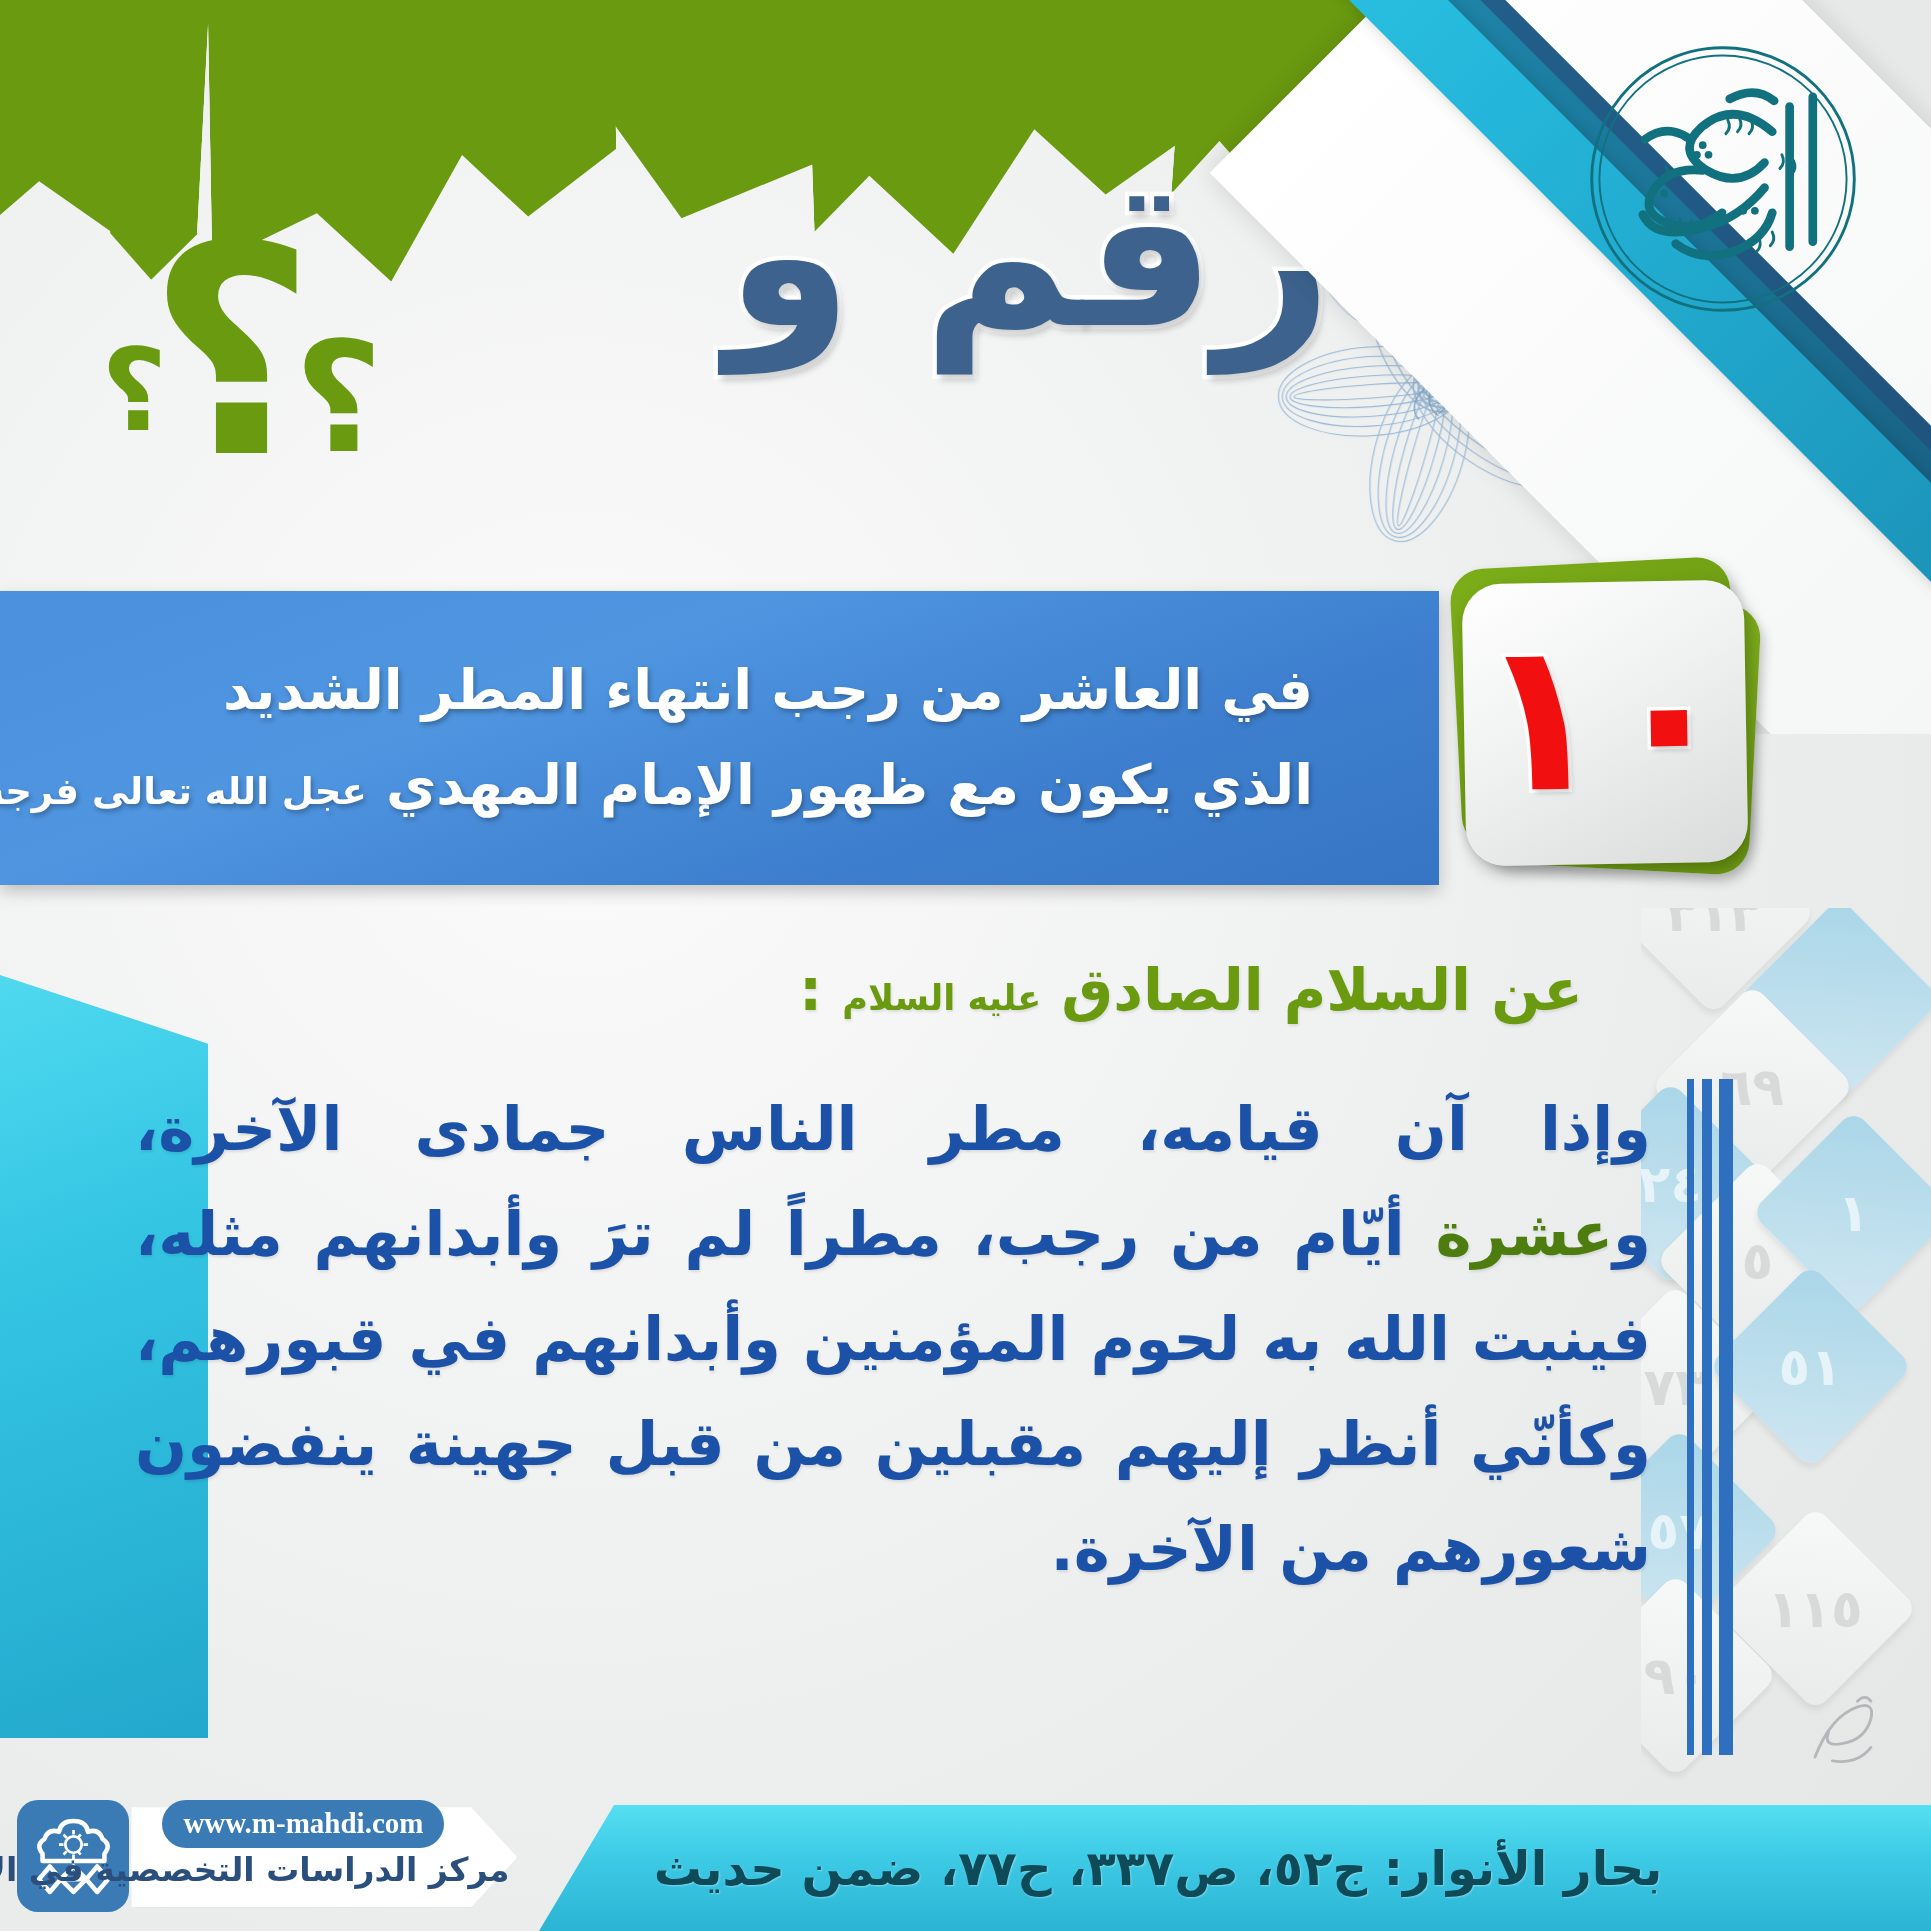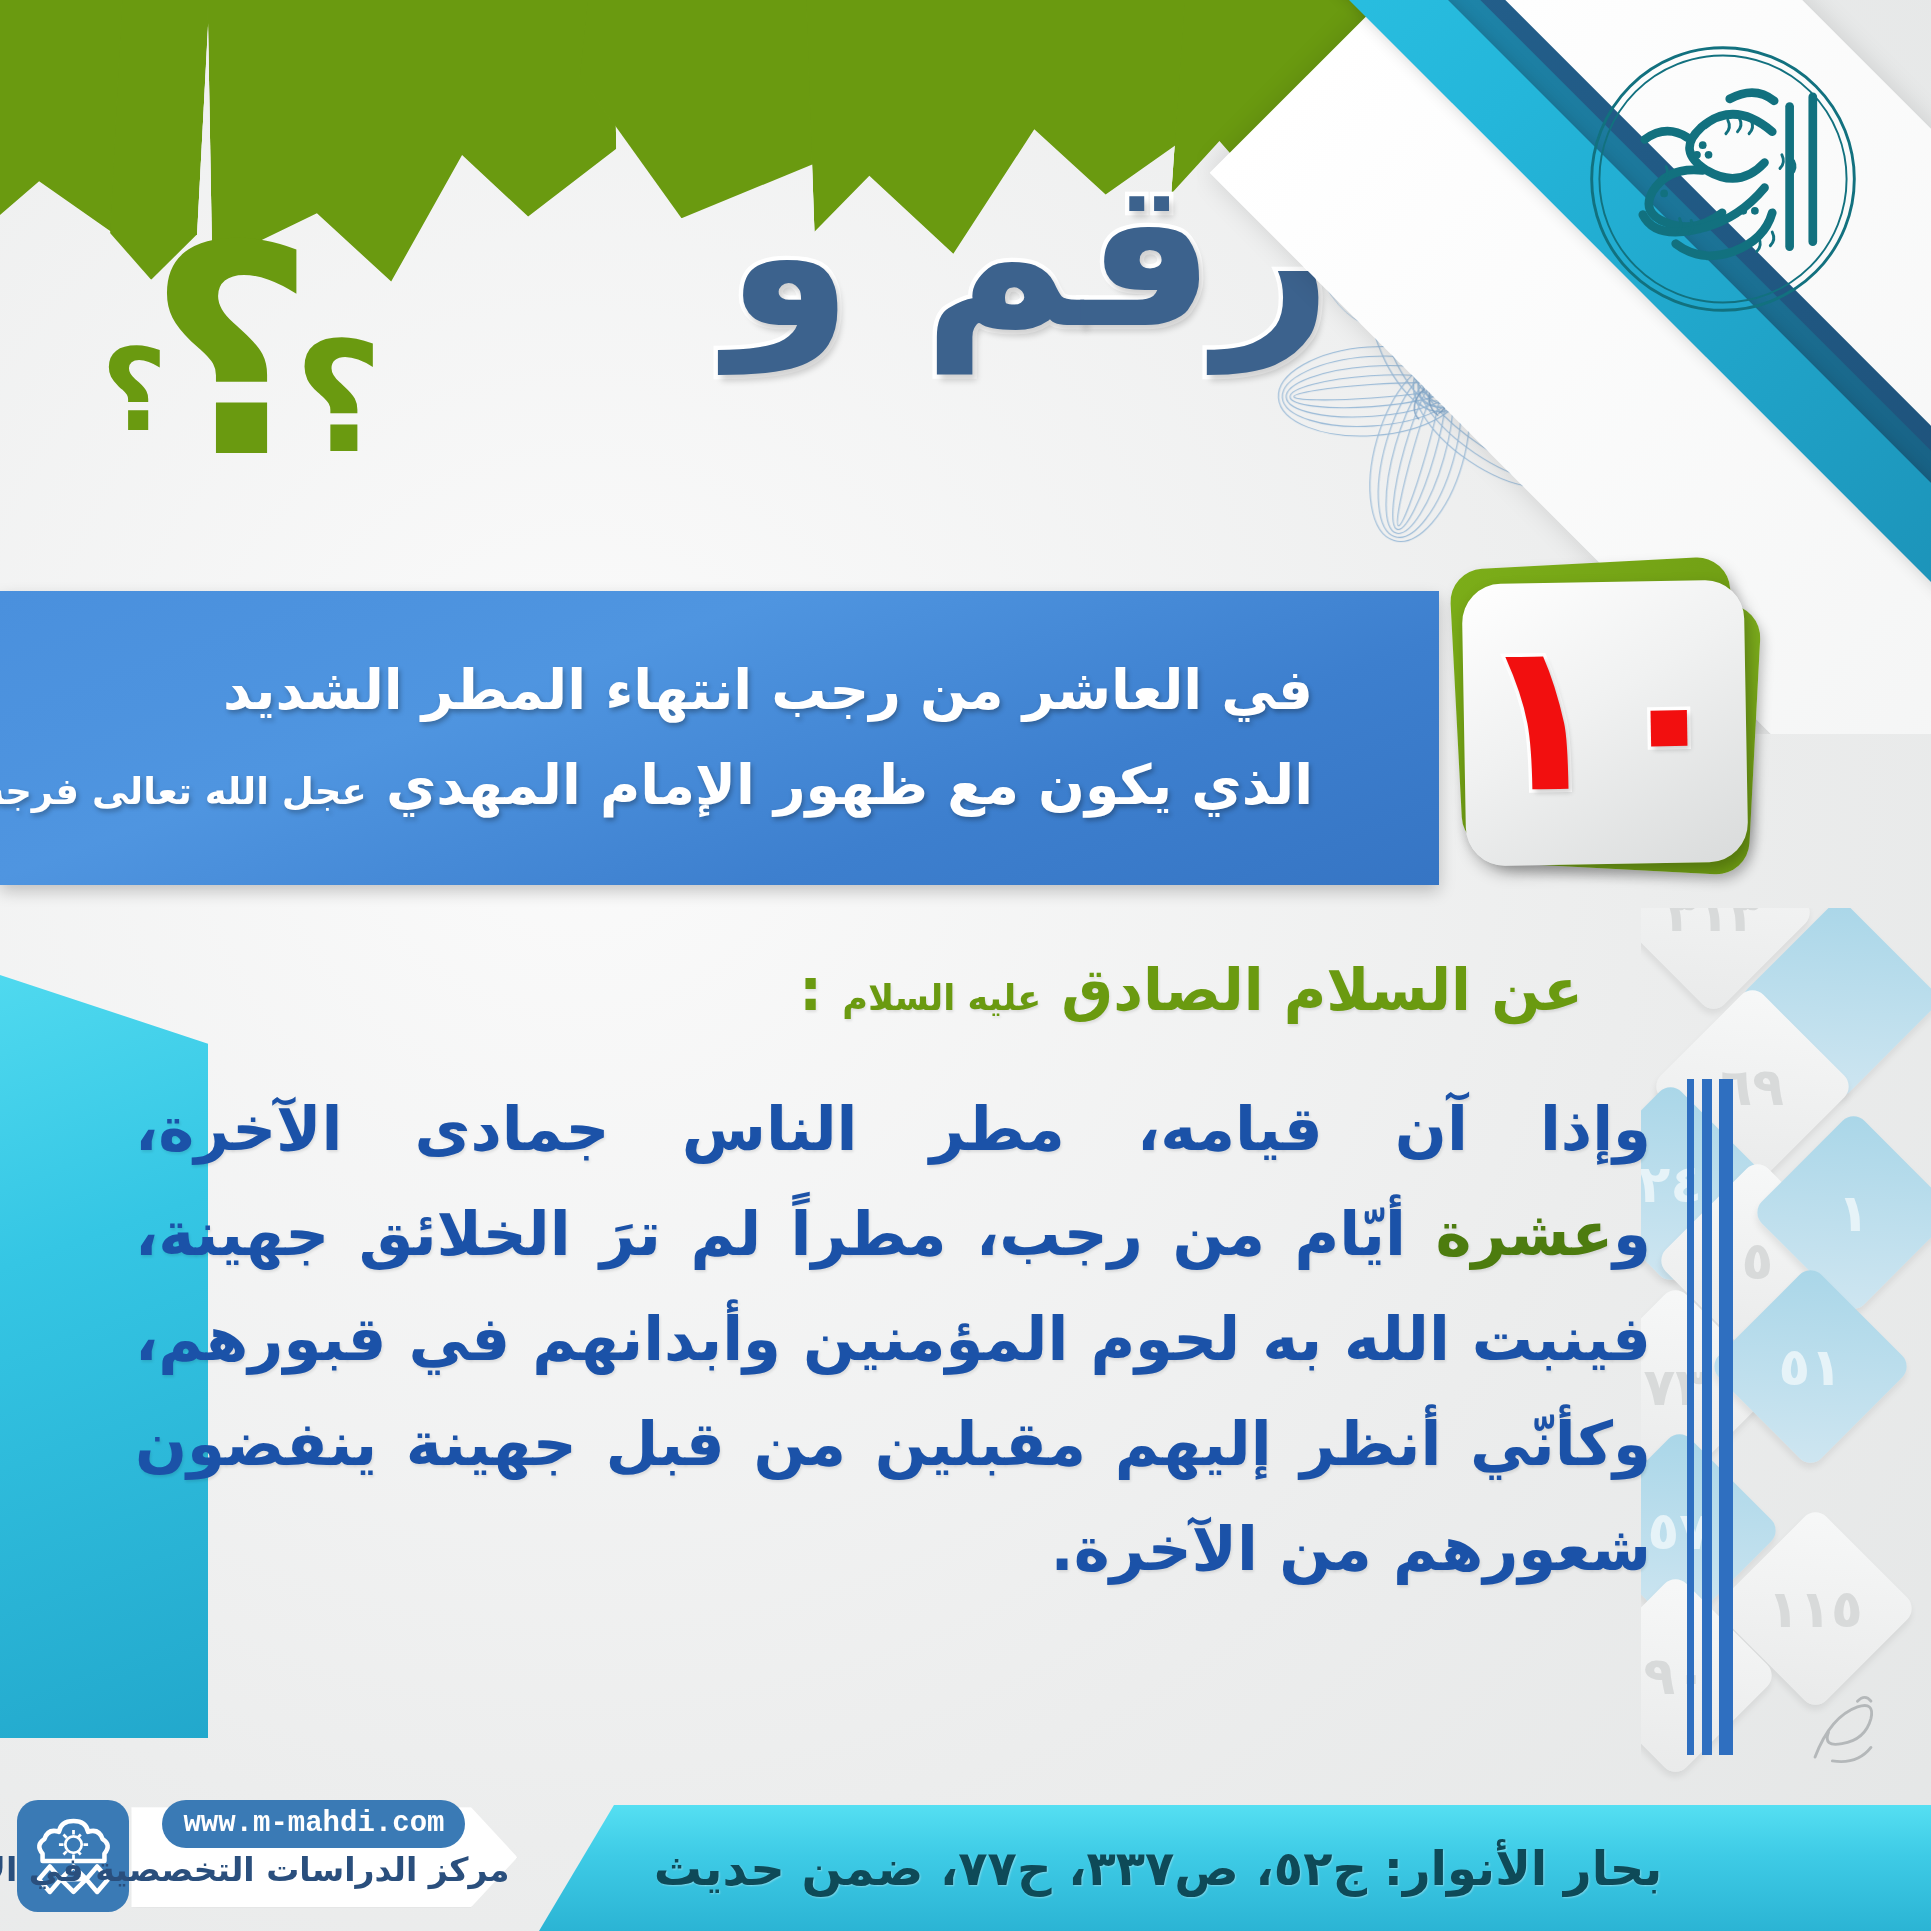--- a/index.html
+++ b/index.html
@@ -215,21 +215,21 @@
     background:#ffffff;
     clip-path:polygon(0 0,88% 0,100% 50%,88% 100%,0 100%);
     box-shadow:1.9px 2.9px 6.8px rgba(0,0,0,.15);
   }
   .brand-url {
     position:absolute; left:145px; top:0px; height:48px; min-width:270px;
     background:#3a7ab5; border-radius:24px;
     color:#ffffff; font-size:29px; font-weight:700;
     display:flex; align-items:center; justify-content:center;
     padding:0 21px; direction:ltr;
-    font-family:Liberation Mono, monospace;
+    font-family:Liberation Serif, serif;
   }
   .brand-ar {
     position:absolute; left:135px; top:50px; width:357px;
     color:#2a4f7d; font-size:33px; font-weight:700; direction:rtl;
     text-align:center; white-space:nowrap;
   }
 
   .corner-mark { position:absolute; right:35px; bottom:145px; width:106px; height:106px; opacity:.55; }
 </style>
 </head>
@@ -395,21 +395,21 @@
     <span>:</span>
   </div>
 
   <div class="hadith-bars">
     <i class="hb1"></i>
     <i class="hb2"></i>
     <i class="hb3"></i>
   </div>
   <div class="hadith" id="hadith-body">
       <p><span>وإذا آن قيامه، مطر الناس جمادى الآخرة،</span></p>
-      <p><span>و</span><span class="hi">عشرة</span><span> أيّام من رجب، مطراً لم ترَ الخلائق جهينة،</span></p>
+      <p><span>و</span><span class="hi">عشرة</span><span> أيّام من رجب، مطراً لم ترَ وأبدانهم مثله،</span></p>
       <p><span>فينبت الله به لحوم المؤمنين وأبدانهم في قبورهم،</span></p>
       <p><span>وكأنّي أنظر إليهم مقبلين من قبل جهينة ينفضون</span></p>
       <p class="last"><span>شعورهم من الآخرة.</span></p>
     </div>
 
   <div class="footer-cap"></div>
   <div class="footer-bar">
     <span class="footer-text">بحار الأنوار: ج٥٢، ص٣٣٧، ح٧٧، ضمن حديث</span>
   </div>
 

